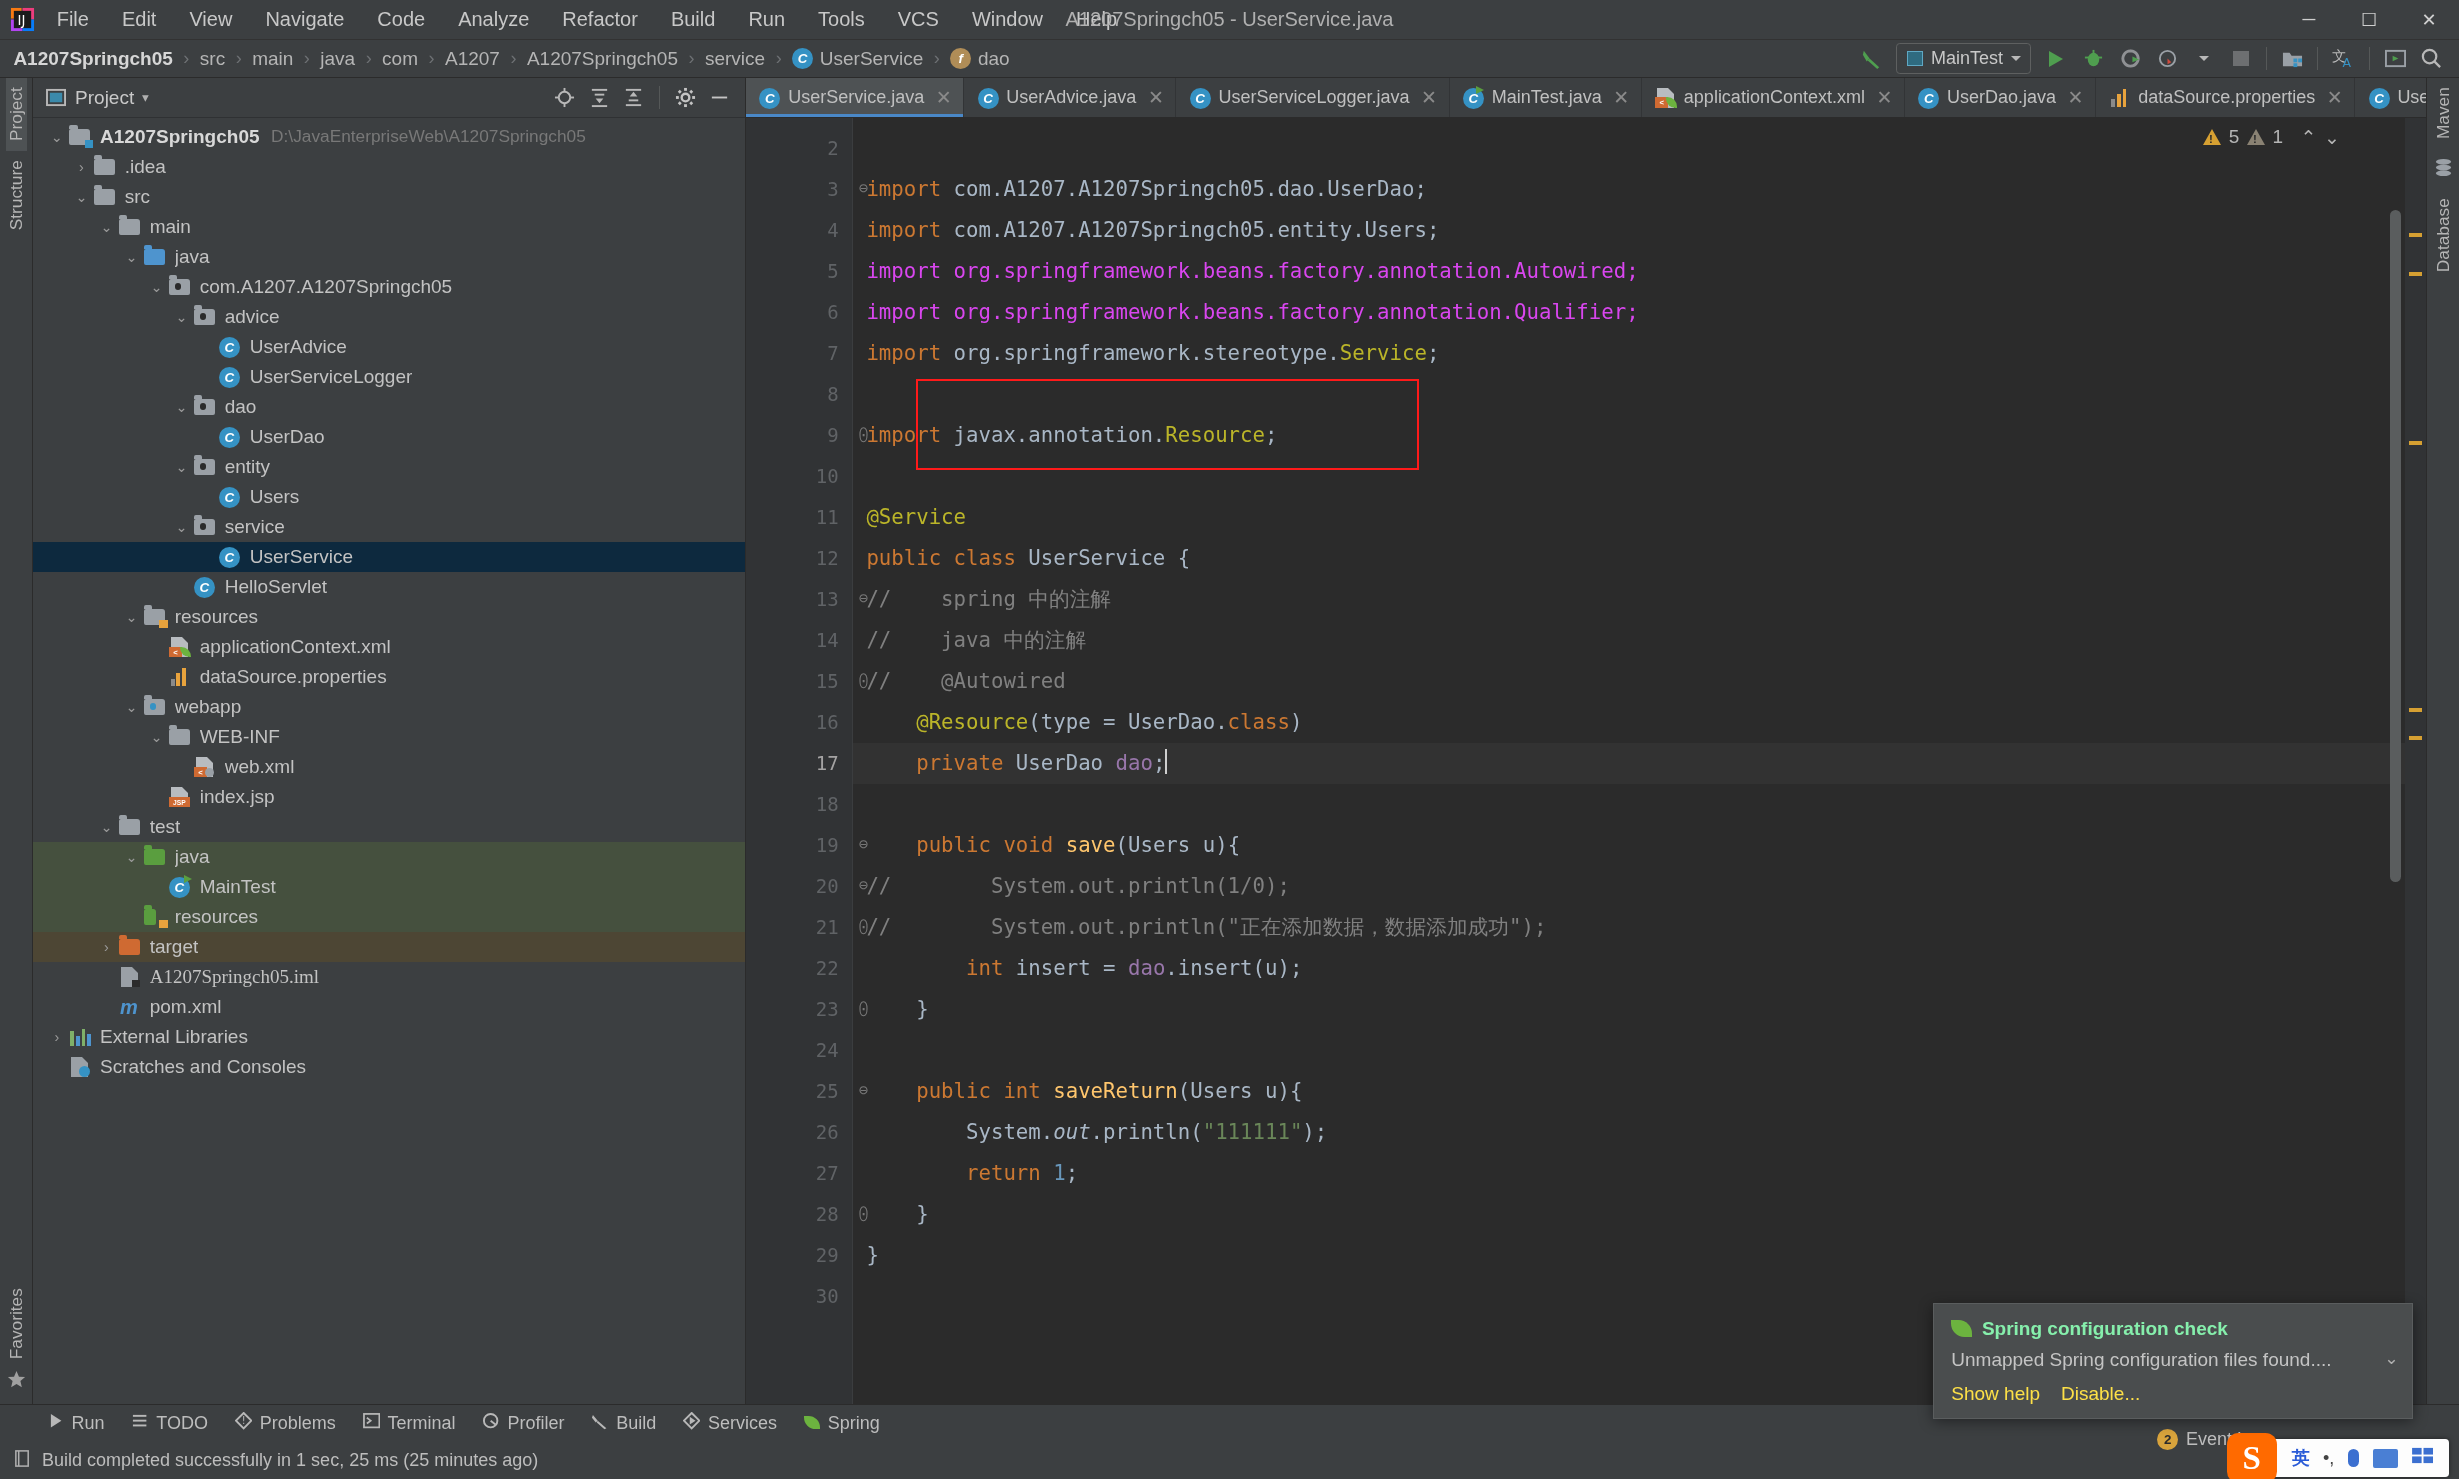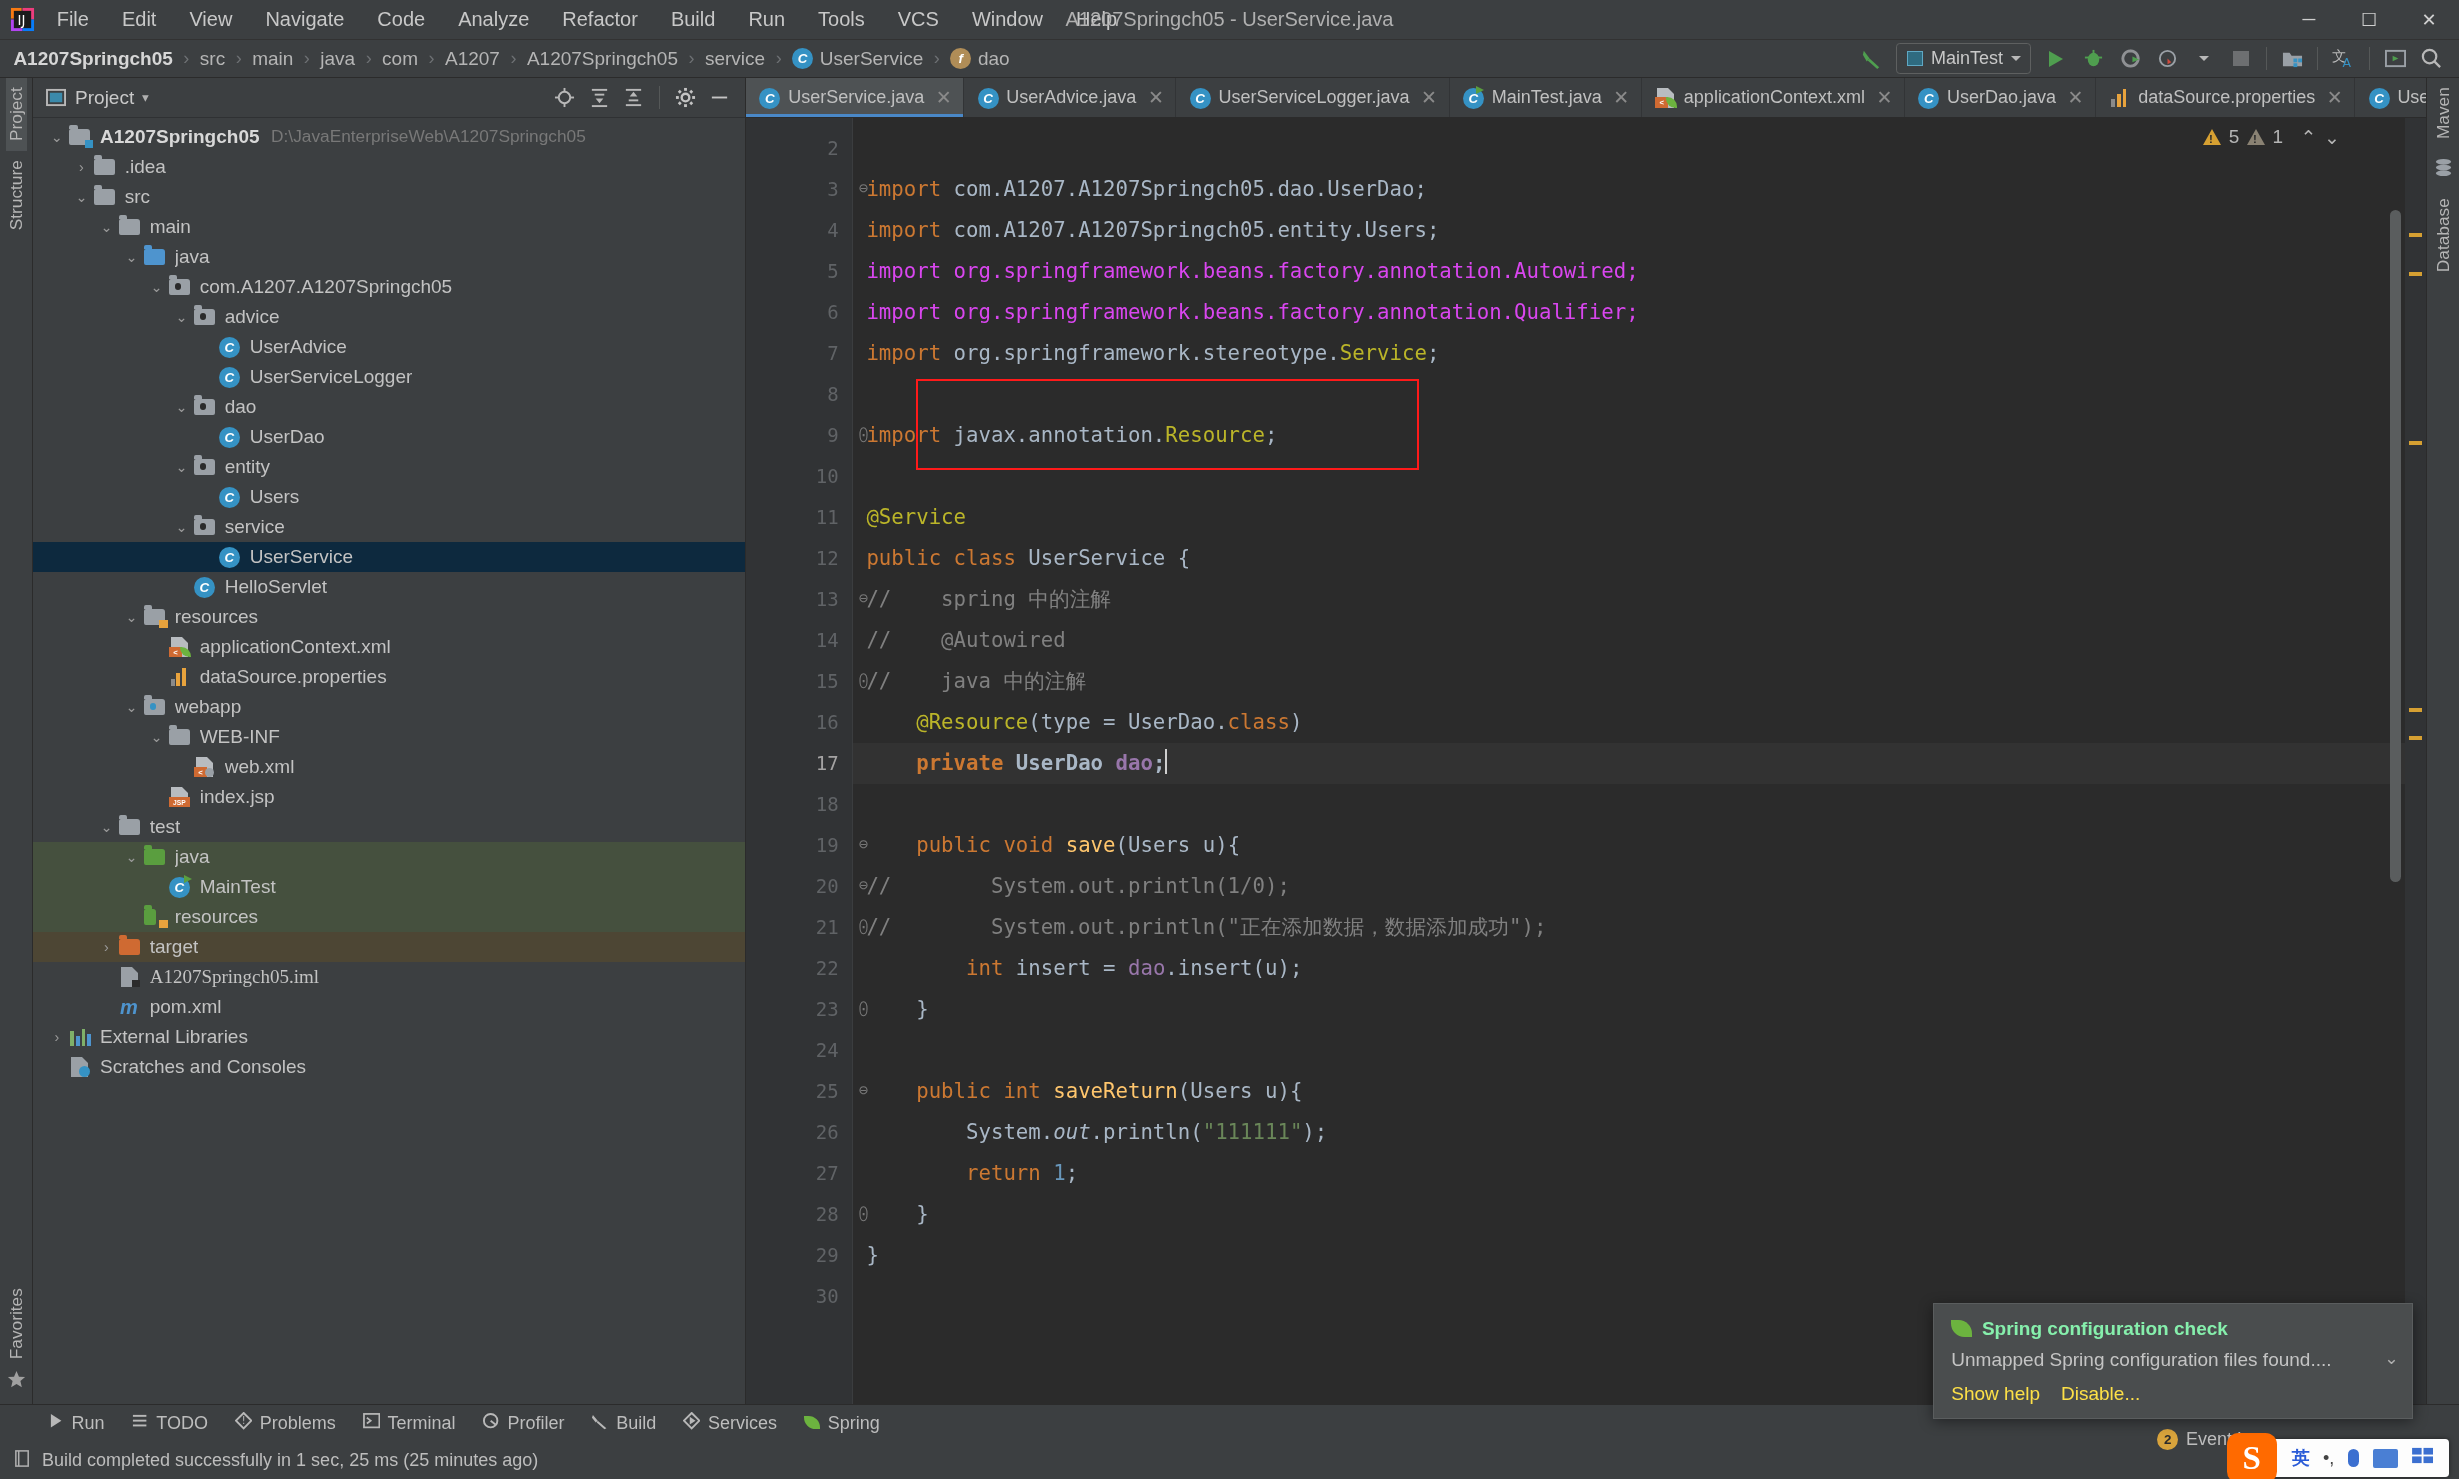--- a/index.html
+++ b/index.html
@@ -151,21 +151,21 @@
   .fold{
     position:absolute; right:-21px; top:10.6px; width:19px;height:19px;
     display:flex;align-items:center;justify-content:center; color:#787878; font-size:15.4px;
   }
   .codewrap{
     flex:1 1 auto; position:relative; overflow:hidden;
     font-family:"DejaVu Sans Mono", monospace; font-size:20.7px; padding-top:9.6px;
     border-left:1px solid #3b3d3f;
   }
   .cline{ height:41px; line-height:41px; white-space:pre; padding-left:13.4px; }
-  .cline.hl{ background:#323232;font-weight:bold; }
+  .cline.hl{ background:#323232; }
   
   .kw{ color:#cc7832; } .str{ color:#6a8759; } .num{ color:#6897bb; }
   .cmt{ color:#808080; } .anno{ color:#bbb529; } .fld{ color:#9876aa; }
   .mth{ color:#ffc66d; } .cls{ color:#a9b7c6; } .pl{ color:#a9b7c6; }
   .stat{ color:#a9b7c6; font-style:italic; }
   .dim{ color:#d946ef; }
   .caret{ display:inline-block; width:1.9px; height:25px; background:#cfcfcf; vertical-align:-4.8px; }
   .redbox{
     position:absolute; border:2.9px solid #ff1a1a; pointer-events:none;
   }
@@ -801,22 +801,22 @@
             <div class="cline"><span class="kw">import </span><span class="pl">com.A1207.A1207Springch05.entity.Users</span><span class="pl">;</span></div>
             <div class="cline"><span class="dim">import org.springframework.beans.factory.annotation.Autowired;</span></div>
             <div class="cline"><span class="dim">import org.springframework.beans.factory.annotation.Qualifier;</span></div>
             <div class="cline"><span class="kw">import </span><span class="pl">org.springframework.stereotype.</span><span class="anno">Service</span><span class="pl">;</span></div>
             <div class="cline"></div>
             <div class="cline"><span class="kw">import </span><span class="pl">javax.annotation.</span><span class="anno">Resource</span><span class="pl">;</span></div>
             <div class="cline"></div>
             <div class="cline"><span class="anno">@Service</span></div>
             <div class="cline"><span class="kw">public </span><span class="kw">class </span><span class="cls">UserService</span><span class="pl"> {</span></div>
             <div class="cline"><span class="cmt">//    spring 中的注解</span></div>
+            <div class="cline"><span class="cmt">//    java 中的注解</span></div>
             <div class="cline"><span class="cmt">//    @Autowired</span></div>
-            <div class="cline"><span class="cmt">//    java 中的注解</span></div>
             <div class="cline"><span class="anno">    @Resource</span><span class="pl">(type = </span><span class="cls">UserDao</span><span class="pl">.</span><span class="kw">class</span><span class="pl">)</span></div>
             <div class="cline hl"><span class="kw">    private </span><span class="cls">UserDao </span><span class="fld">dao</span><span class="pl">;</span><span class="caret"></span></div>
             <div class="cline"></div>
             <div class="cline"><span class="kw">    public </span><span class="kw">void </span><span class="mth">save</span><span class="pl">(</span><span class="cls">Users</span><span class="pl"> u){</span></div>
             <div class="cline"><span class="cmt">//        System.out.println(1/0);</span></div>
             <div class="cline"><span class="cmt">//        System.out.println("正在添加数据，数据添加成功");</span></div>
             <div class="cline"><span class="kw">        int </span><span class="pl">insert = </span><span class="fld">dao</span><span class="pl">.</span><span class="pl">insert</span><span class="pl">(u);</span></div>
             <div class="cline"><span class="pl">    }</span></div>
             <div class="cline"></div>
             <div class="cline"><span class="kw">    public </span><span class="kw">int </span><span class="mth">saveReturn</span><span class="pl">(</span><span class="cls">Users</span><span class="pl"> u){</span></div>

